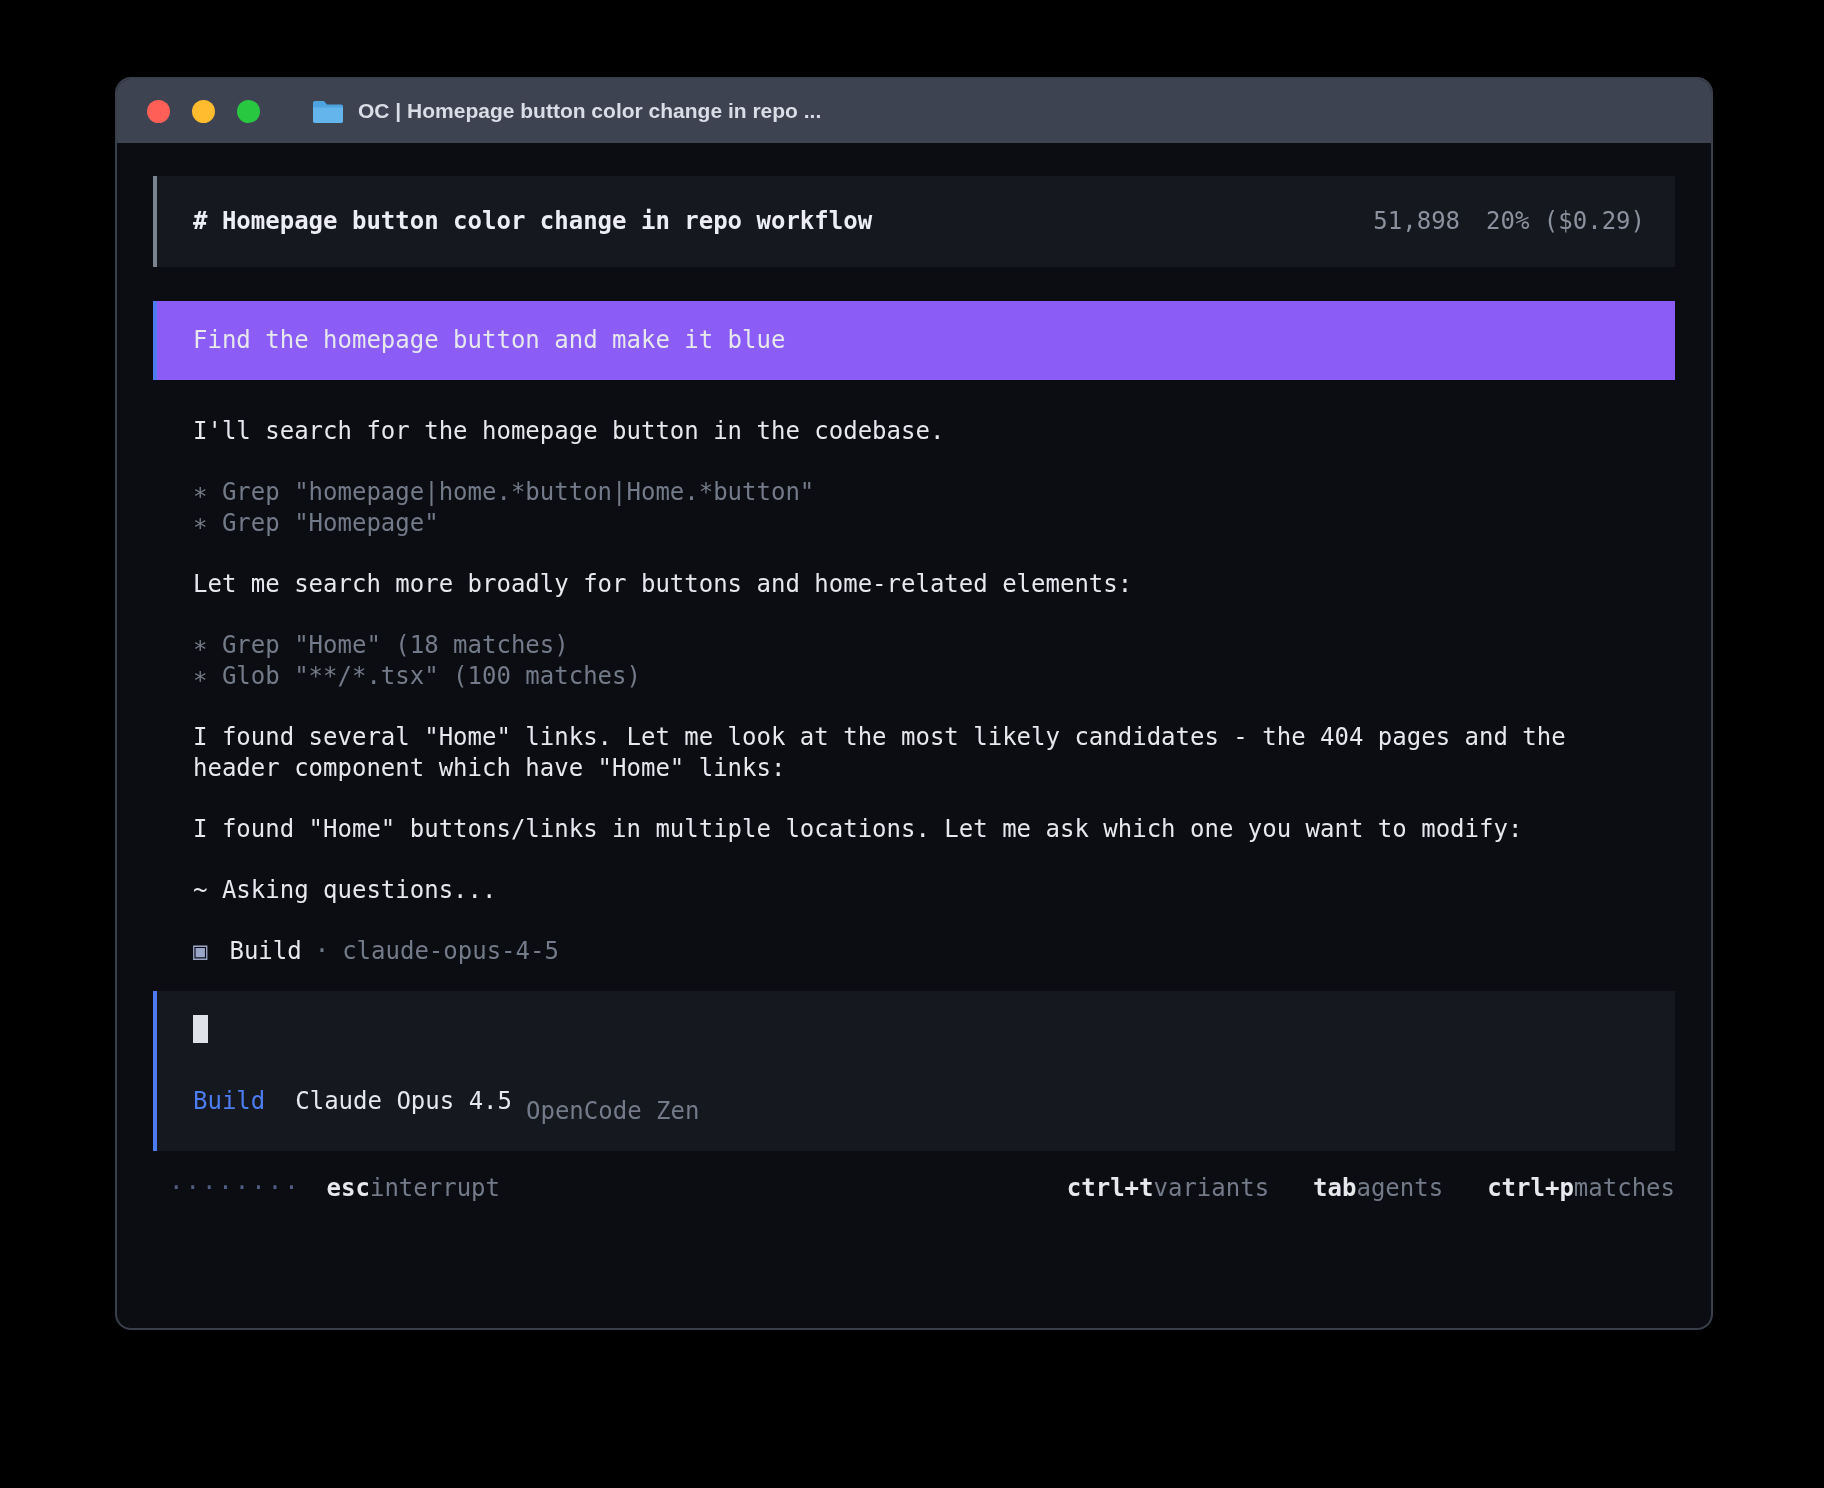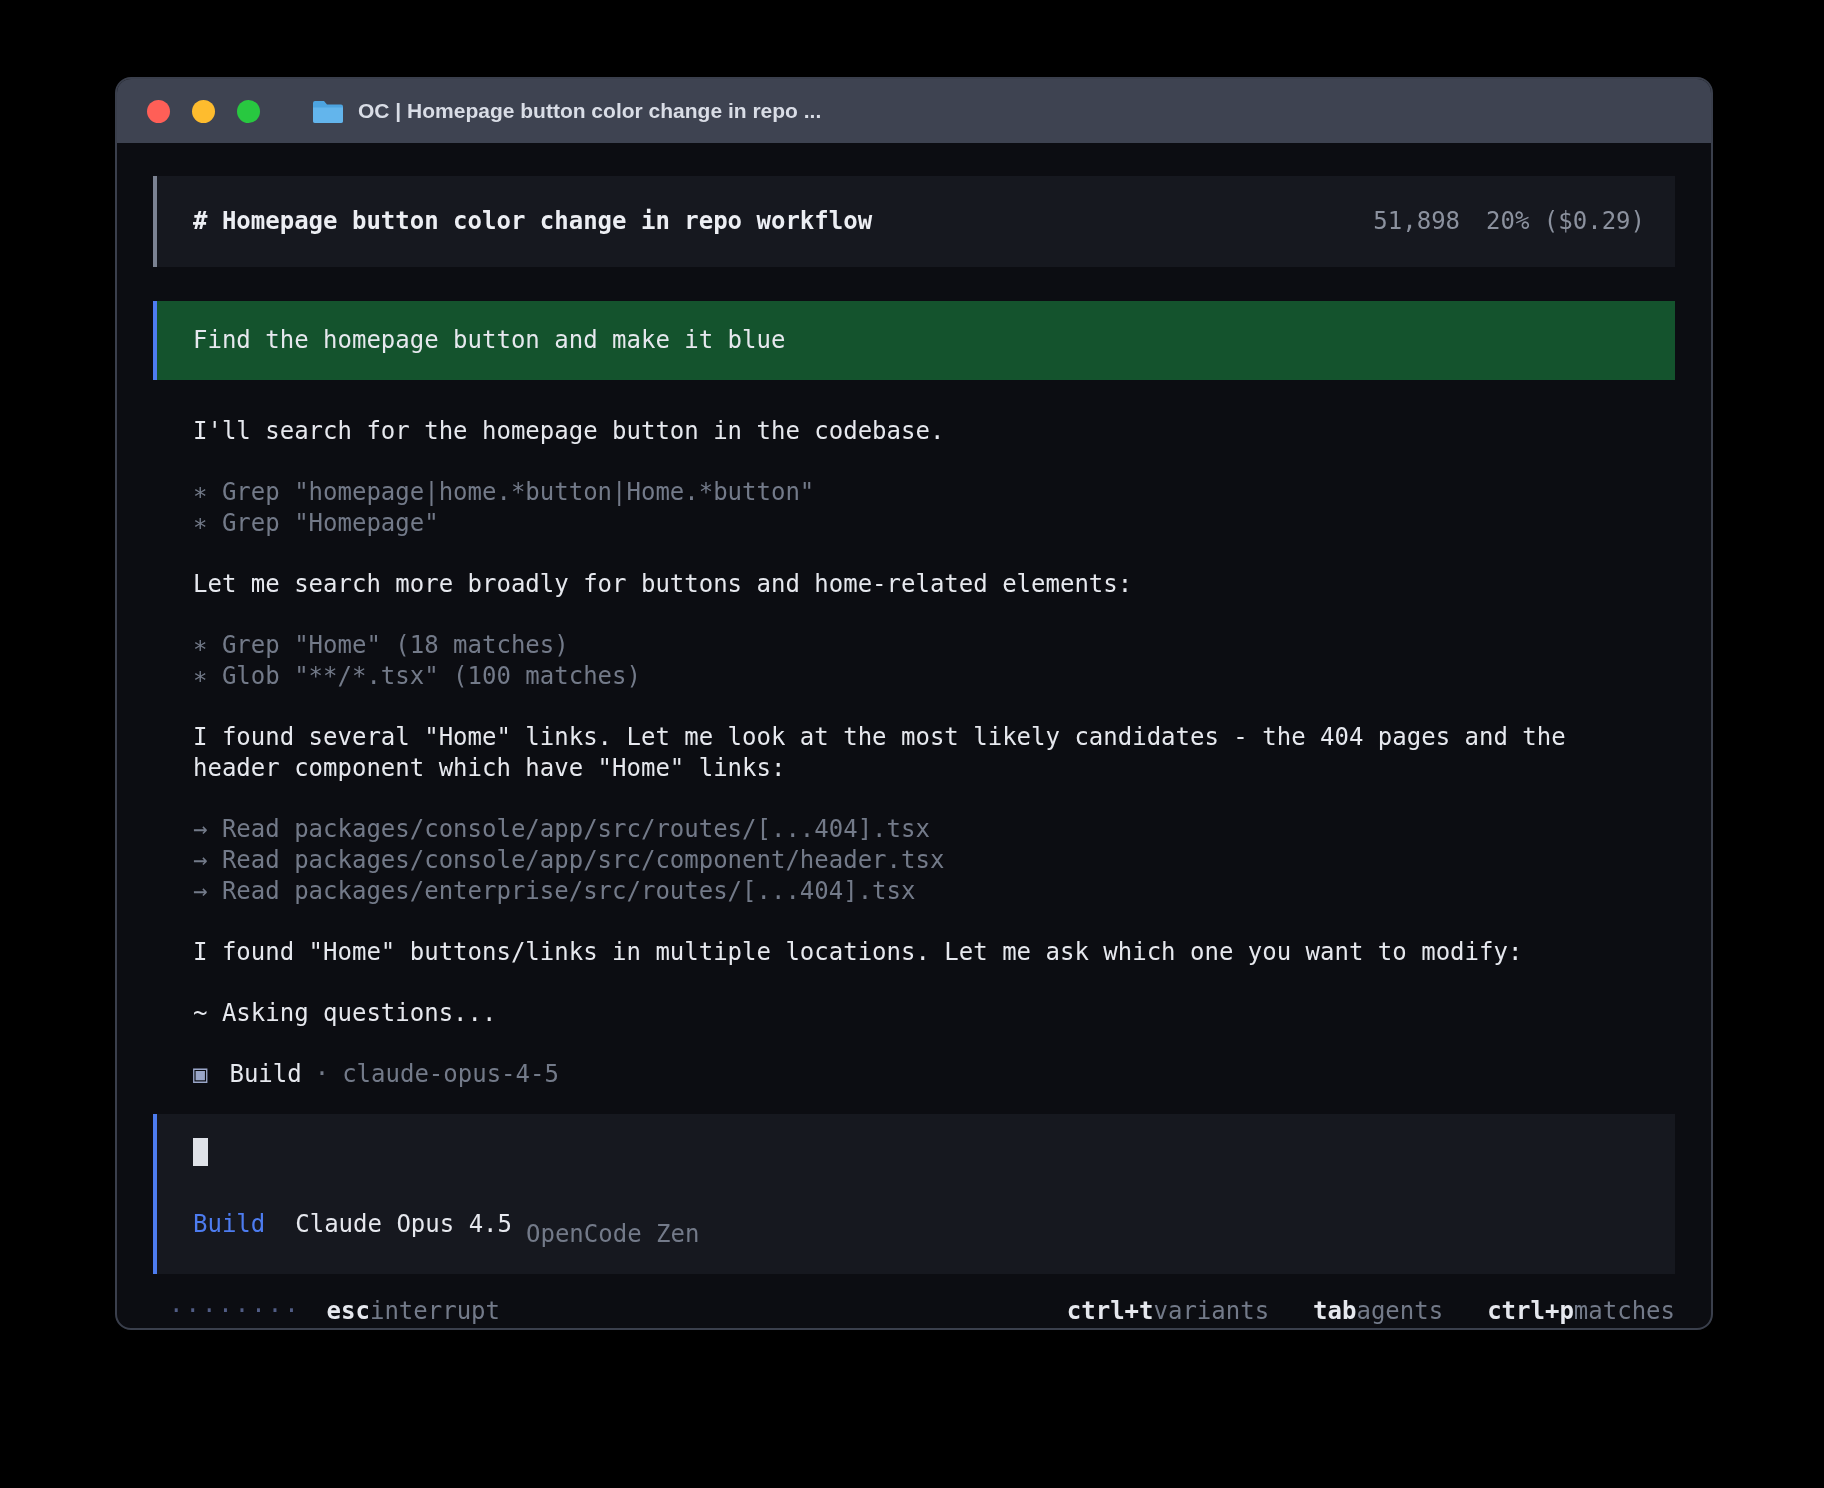--- a/index.html
+++ b/index.html
@@ -34,21 +34,21 @@
   .hdr-block {
     background:#16181f; border-left:4px solid #7b8292;
     padding:30px 30px 30px 36px;
     display:flex; justify-content:space-between; align-items:center;
     margin-bottom:34px;
   }
   .hdr-title { font-weight:bold; color:#eceef3; }
   .hdr-stats { color:#8b919e; display:flex; gap:26px; }
 
   .user-block {
-    background:#14532d; border-left:4px solid #4d7cf0;
+    background:#8b5cf6; border-left:4px solid #4d7cf0;
     padding:24px 30px 24px 36px;
     margin-bottom:36px;
   }
 
   .t-group { padding-left:40px; margin-bottom:30px; max-width:1500px; }
   .t-group .line { max-width:1455px; }
   .white { color:#e6e8ee; }
   .gray { color:#737a89; }
 
   .agent-row { padding-left:40px; margin-bottom:24px; display:flex; gap:0; align-items:center; }
@@ -127,25 +127,20 @@
 
     <div class="t-group">
       <div class="line gray">∗ Grep "Home" (18 matches)</div>
       <div class="line gray">∗ Glob "**/*.tsx" (100 matches)</div>
     </div>
 
     <div class="t-group">
       <div class="line white">I found several "Home" links. Let me look at the most likely candidates - the 404 pages and the header component which have "Home" links:</div>
     </div>
 
-    <div class="t-group">
-      <div class="line gray">→ Read packages/console/app/src/routes/[...404].tsx</div>
-      <div class="line gray">→ Read packages/console/app/src/component/header.tsx</div>
-      <div class="line gray">→ Read packages/enterprise/src/routes/[...404].tsx</div>
-    </div>
 
     <div class="t-group">
       <div class="line white">I found "Home" buttons/links in multiple locations. Let me ask which one you want to modify:</div>
     </div>
 
     <div class="t-group">
       <div class="line white">~ Asking questions...</div>
     </div>
 
     <div class="agent-row">

